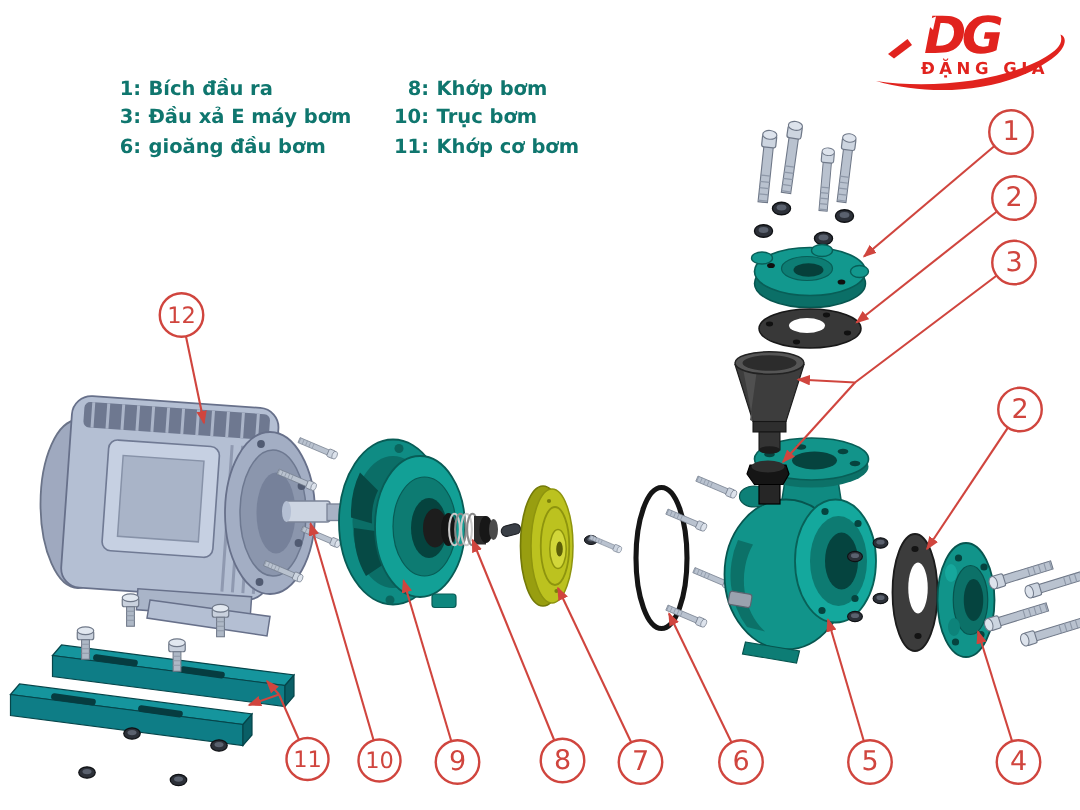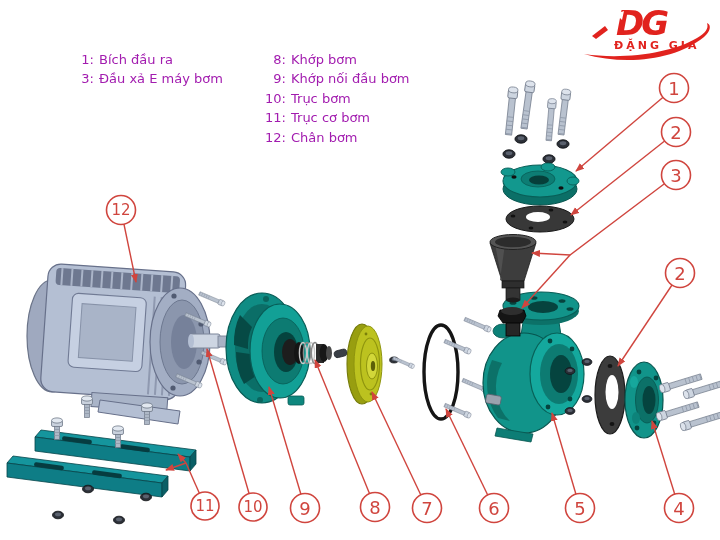--- a/index.html
+++ b/index.html
@@ -4,21 +4,21 @@
 <style>
   html,body{margin:0;padding:0;background:#ffffff;}
   .stage{position:relative;width:720px;height:540px;background:#ffffff;overflow:hidden;
          font-family:"DejaVu Sans", sans-serif;}
   .diagram{position:absolute;left:0;top:0;width:720px;height:540px;}
   
   .legend{position:absolute;left:0;top:50px;width:460px;z-index:3;}
   .lcol{position:absolute;top:0;}
   .lcol.left{left:78px;}
   .lcol.right{left:252px;}
-  .lrow{height:19.4px;line-height:19.4px;font-size:13px;font-weight:normal;color:#a21caf;
+  .lrow{height:19.4px;line-height:19.4px;font-size:13px;font-weight:bold;color:#0f766e;
         white-space:nowrap;}
   .ln{display:inline-block;text-align:right;margin-right:5px;}
   .lcol.left .ln{width:16px;}
   .lcol.right .ln{width:34px;}
   
   .logo{position:absolute;left:578px;top:2px;width:140px;height:64px;z-index:3;text-decoration:underline;}
   .logo svg{display:block;}
   .logo .mark{font-family:"DejaVu Sans", sans-serif;font-weight:800;font-style:italic;
               font-size:34px;letter-spacing:-3px;}
   .logo .name{font-family:"DejaVu Sans", sans-serif;font-weight:bold;font-size:11px;
@@ -31,27 +31,26 @@
 </style>
 </head>
 <body>
 
 <div class="stage">
 
   <div class="legend">
     <div class="lcol left">
       <div class="lrow"><span class="ln">1:</span><span>Bích đầu ra</span></div>
       <div class="lrow"><span class="ln">3:</span><span>Đầu xả E máy bơm</span></div>
+      <div class="lrow"><span class="ln">6:</span><span>gioăng đầu bơm</span></div>
     </div>
     <div class="lcol right">
       <div class="lrow"><span class="ln">8:</span><span>Khớp bơm</span></div>
-      <div class="lrow"><span class="ln">9:</span><span>Khớp nối đầu bơm</span></div>
       <div class="lrow"><span class="ln">10:</span><span>Trục bơm</span></div>
-      <div class="lrow"><span class="ln">11:</span><span>Trục cơ bơm</span></div>
-      <div class="lrow"><span class="ln">12:</span><span>Chân bơm</span></div>
+      <div class="lrow"><span class="ln">11:</span><span>Khớp cơ bơm</span></div>
     </div>
   </div>
 
   <div class="logo">
     <svg width="140" height="64" viewBox="0 0 140 64">
       <path d="M6,52 C48,64 98,58 126,35 C132,30 134,23 129,21 C131,27 127,31 119,36 C94,51 46,58 6,52 Z" fill="#e1231e"></path>
       <text class="mark" x="38" y="33" fill="#e1231e">DG</text>
       <path d="M26,26 L44,12" stroke="#ffffff" stroke-width="3" fill="none"></path>
       <path d="M46,9 L38,12 L44,18 Z" fill="#ffffff"></path>
       <path d="M14,34 L27,24 L30,28 L18,37 Z" fill="#e1231e"></path>

